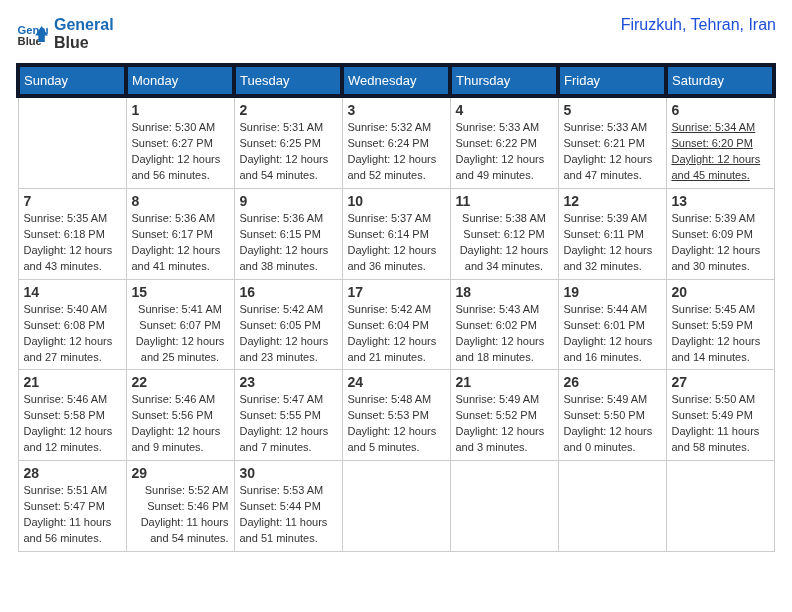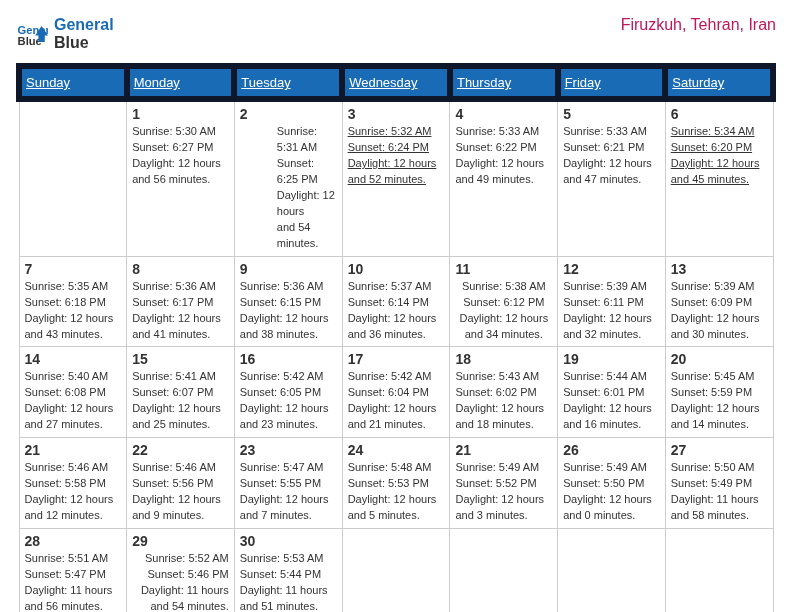--- a/index.html
+++ b/index.html
@@ -28,36 +28,35 @@
     .title-block {
       text-align: right;
     }
     .month-title {
       font-size: 32px;
       color: #333;
       font-weight: normal;
     }
     .subtitle {
       font-size: 16px;
-      color: #be185d;
+      color: #1d4ed8;
     }
     table {
       width: 100%;
       border-collapse: collapse;
       font-size: 11px;
     }
     thead tr th {
       background-color: #1a6bb5;
       color: #fff;
       padding: 6px 4px;
       text-align: left;
       font-size: 13px;
       font-weight: normal;
-      border: 6px solid #0f172a;
-      text-decoration: underline;
+      border: 4px solid #0f172a;
     }
     tbody tr td {
       border: 1px solid #ccc;
       vertical-align: top;
       padding: 4px 5px;
       width: 108px;
       min-height: 80px;
     }
     .day-num {
       font-size: 14px;
@@ -115,28 +114,28 @@
         <td class="empty-cell"></td>
         <td>
           <span class="day-num">1</span>
           <div class="day-info" style="white-space: pre-line;">Sunrise: 5:30 AM
 Sunset: 6:27 PM
 Daylight: 12 hours
 and 56 minutes.</div>
         </td>
         <td>
           <span class="day-num">2</span>
-          <div class="day-info" style="white-space: pre-line; margin-left: 37px;">Sunrise: 5:31 AM
+          <div class="day-info" style="white-space: pre-line;">Sunrise: 5:31 AM
 Sunset: 6:25 PM
 Daylight: 12 hours
 and 54 minutes.</div>
         </td>
         <td>
           <span class="day-num">3</span>
-          <div class="day-info" style="white-space: pre-line; text-decoration: underline;">Sunrise: 5:32 AM
+          <div class="day-info" style="white-space: pre-line;">Sunrise: 5:32 AM
 Sunset: 6:24 PM
 Daylight: 12 hours
 and 52 minutes.</div>
         </td>
         <td>
           <span class="day-num">4</span>
           <div class="day-info" style="white-space: pre-line;">Sunrise: 5:33 AM
 Sunset: 6:22 PM
 Daylight: 12 hours
 and 49 minutes.</div>
@@ -210,21 +209,21 @@
       <tr>
         <td>
           <span class="day-num">14</span>
           <div class="day-info" style="white-space: pre-line;">Sunrise: 5:40 AM
 Sunset: 6:08 PM
 Daylight: 12 hours
 and 27 minutes.</div>
         </td>
         <td>
           <span class="day-num">15</span>
-          <div class="day-info" style="white-space: pre-line;">Sunrise: 5:41 AM
+          <div class="day-info" style="white-space: pre-line; text-align: center;">Sunrise: 5:41 AM
 Sunset: 6:07 PM
 Daylight: 12 hours
 and 25 minutes.</div>
         </td>
         <td>
           <span class="day-num">16</span>
           <div class="day-info" style="white-space: pre-line;">Sunrise: 5:42 AM
 Sunset: 6:05 PM
 Daylight: 12 hours
 and 23 minutes.</div>

